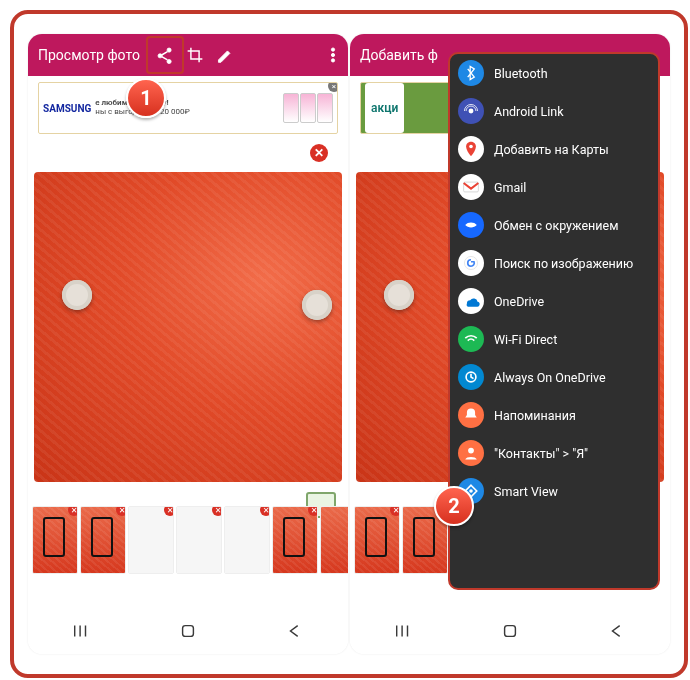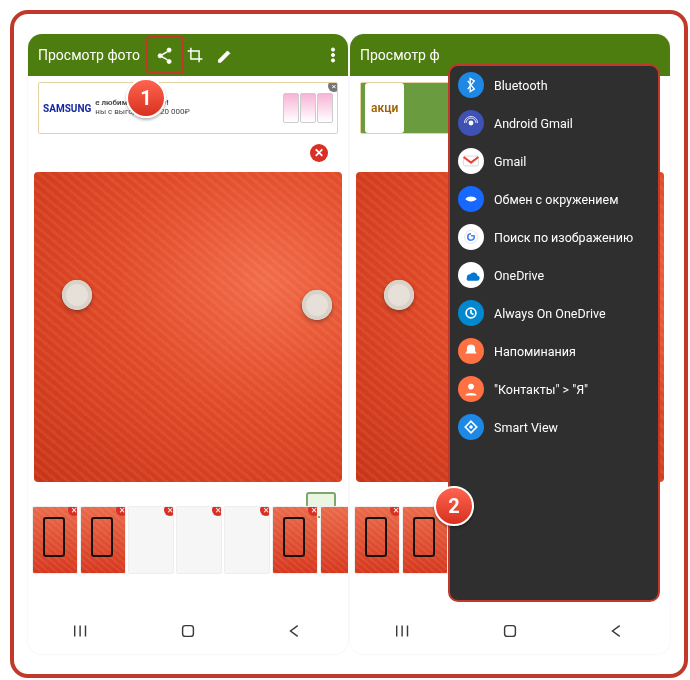--- a/index.html
+++ b/index.html
@@ -7,21 +7,21 @@
 
   .stage{position:absolute;left:10px;top:10px;width:670px;height:660px;
     border:4px solid #c0392b;border-radius:18px;background:#fff;overflow:hidden}
 
   .phone{position:absolute;top:20px;width:320px;height:620px;background:#fff;
     border-radius:14px;overflow:hidden;box-shadow:0 0 2px rgba(0,0,0,.1)}
   .phone.left{left:14px}
   .phone.right{right:14px}
 
   
-  .toolbar{height:42px;background:#4d7c0f;display:flex;align-items:center;
+  .toolbar{height:42px;background:#be185d;display:flex;align-items:center;
     color:#fff;font-size:14px}
   .toolbar .title{flex:0 0 auto;padding:0 10px 0 10px;font-size:14px}
   .toolbar .icon{width:30px;height:42px;display:flex;align-items:center;
     justify-content:center}
   .toolbar .icon svg{width:18px;height:18px;fill:#fff;stroke:#fff}
   .toolbar .share-hi{position:relative}
   .toolbar .share-hi .box{position:absolute;width:34px;height:34px;border:2px solid #c0392b;
     border-radius:4px;top:2px;left:-4px}
 
   
@@ -38,21 +38,21 @@
     overflow:hidden;position:relative;color:#444}
   .ad .samsung{font-weight:700;color:#1428a0;font-size:10px;margin-right:4px}
   .ad .txt{flex:1;line-height:1.1}
   .ad .thumbs{display:flex;gap:1px}
   .ad .thumbs span{width:14px;height:28px;border:1px solid #ccc;border-radius:2px;
     background:linear-gradient(#f7b4d6,#fff)}
   .ad .close{position:absolute;right:-3px;top:-3px;width:12px;height:12px;
     background:#777;color:#fff;border-radius:50%;font-size:8px;display:flex;
     align-items:center;justify-content:center}
   .ad-green{background:#6a9b3f;color:#fff;justify-content:flex-start}
-  .ad-green .pill{background:#fff;color:#a16207;padding:18px 6px;border-radius:3px;
+  .ad-green .pill{background:#fff;color:#0f766e;padding:18px 6px;border-radius:3px;
     font-size:12px;font-weight:600}
   .ad-green .fine{position:absolute;right:4px;bottom:1px;font-size:6px;color:#e8f3df}
 
   
   .xbtn{position:absolute;right:20px;top:110px;width:18px;height:18px;
     background:#d93025;border-radius:50%;color:#fff;font-size:12px;
     display:flex;align-items:center;justify-content:center;font-weight:700}
 
   
   .photo{position:absolute;left:6px;right:6px;top:138px;height:310px;
@@ -83,21 +83,21 @@
     display:flex;align-items:center;justify-content:center}
   .picicon{position:absolute;right:12px;top:458px;width:26px;height:22px;
     border:2px solid #7fa66b;border-radius:3px;background:#eaf5e3}
 
   
   .nav{position:absolute;left:0;right:0;bottom:0;height:42px;background:#fff;
     display:flex;justify-content:space-around;align-items:center}
   .nav svg{width:18px;height:18px;fill:none;stroke:#3a3a3a;stroke-width:1.6}
 
   
-  .sheet{position:absolute;right:10px;top:30px;width:208px;height:534px;
+  .sheet{position:absolute;right:10px;top:18px;width:208px;height:534px;
     background:#2f2f2f;border:2px solid #c0392b;border-radius:10px;
     overflow:hidden;z-index:40;color:#fff}
   .sheet .row{height:38px;display:flex;align-items:center;padding:0 10px 0 8px;
     font-size:12.5px}
   .sheet .row .ic{width:26px;height:26px;border-radius:50%;flex:0 0 26px;
     margin-right:10px;display:flex;align-items:center;justify-content:center;
     font-size:14px}
   .sheet .row .lbl{white-space:nowrap;overflow:hidden;text-overflow:ellipsis}
 </style>
 </head>
@@ -276,21 +276,21 @@
             <use href="#svg-home"></use>
           </svg></span>
       <span><svg viewBox="0 0 20 20">
             <use href="#svg-back"></use>
           </svg></span>
     </div>
   </div>
 
   <div class="phone right">
     <div class="toolbar">
-      <span class="title">Просмотр ф</span>
+      <span class="title">Добавить ф</span>
     </div>
 
     <div class="ad ad-green">
       <span class="pill">акци</span>
       <span class="fine">18+ АО «Тинькофф Банк»</span>
     </div>
 
     <div class="photo">
       <span class="knob k1"></span>
       <span class="knob k2"></span>
@@ -317,25 +317,33 @@
             </svg>
           </span>
           <span class="lbl">Bluetooth</span>
         </div>
         <div class="row">
           <span class="ic" style="background:#3f51b5">
             <svg viewBox="0 0 22 22" width="18" height="18">
               <use href="#svg-beam"></use>
             </svg>
           </span>
-          <span class="lbl">Android Gmail</span>
+          <span class="lbl">Android Link</span>
         </div>
         <div class="row">
           <span class="ic" style="background:#ffffff">
             <svg viewBox="0 0 22 22" width="18" height="18">
+              <use href="#svg-maps"></use>
+            </svg>
+          </span>
+          <span class="lbl">Добавить на Карты</span>
+        </div>
+        <div class="row">
+          <span class="ic" style="background:#ffffff">
+            <svg viewBox="0 0 22 22" width="18" height="18">
               <use href="#svg-gmail"></use>
             </svg>
           </span>
           <span class="lbl">Gmail</span>
         </div>
         <div class="row">
           <span class="ic" style="background:#1668ff">
             <svg viewBox="0 0 22 22" width="18" height="18">
               <use href="#svg-nearby"></use>
             </svg>
@@ -350,20 +358,28 @@
           </span>
           <span class="lbl">Поиск по изображению</span>
         </div>
         <div class="row">
           <span class="ic" style="background:#ffffff">
             <svg viewBox="0 0 22 22" width="18" height="18">
               <use href="#svg-onedrive"></use>
             </svg>
           </span>
           <span class="lbl">OneDrive</span>
+        </div>
+        <div class="row">
+          <span class="ic" style="background:#1db954">
+            <svg viewBox="0 0 22 22" width="18" height="18">
+              <use href="#svg-wifi"></use>
+            </svg>
+          </span>
+          <span class="lbl">Wi-Fi Direct</span>
         </div>
         <div class="row">
           <span class="ic" style="background:#0288d1">
             <svg viewBox="0 0 22 22" width="18" height="18">
               <use href="#svg-aod"></use>
             </svg>
           </span>
           <span class="lbl">Always On OneDrive</span>
         </div>
         <div class="row">

